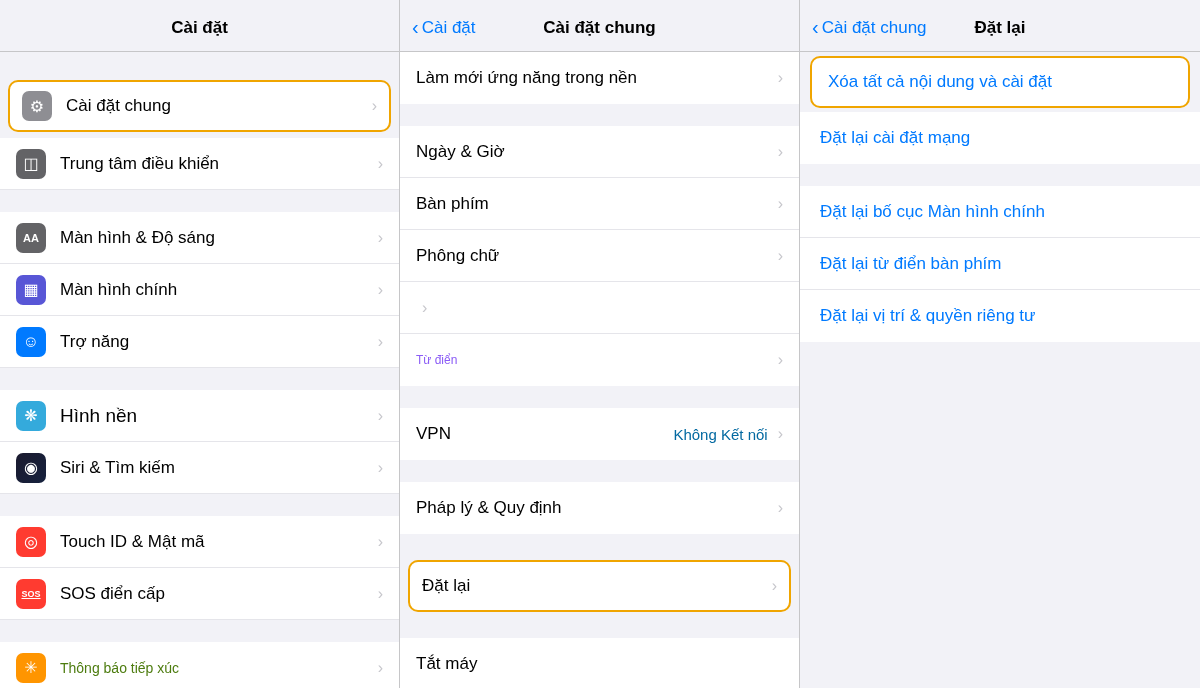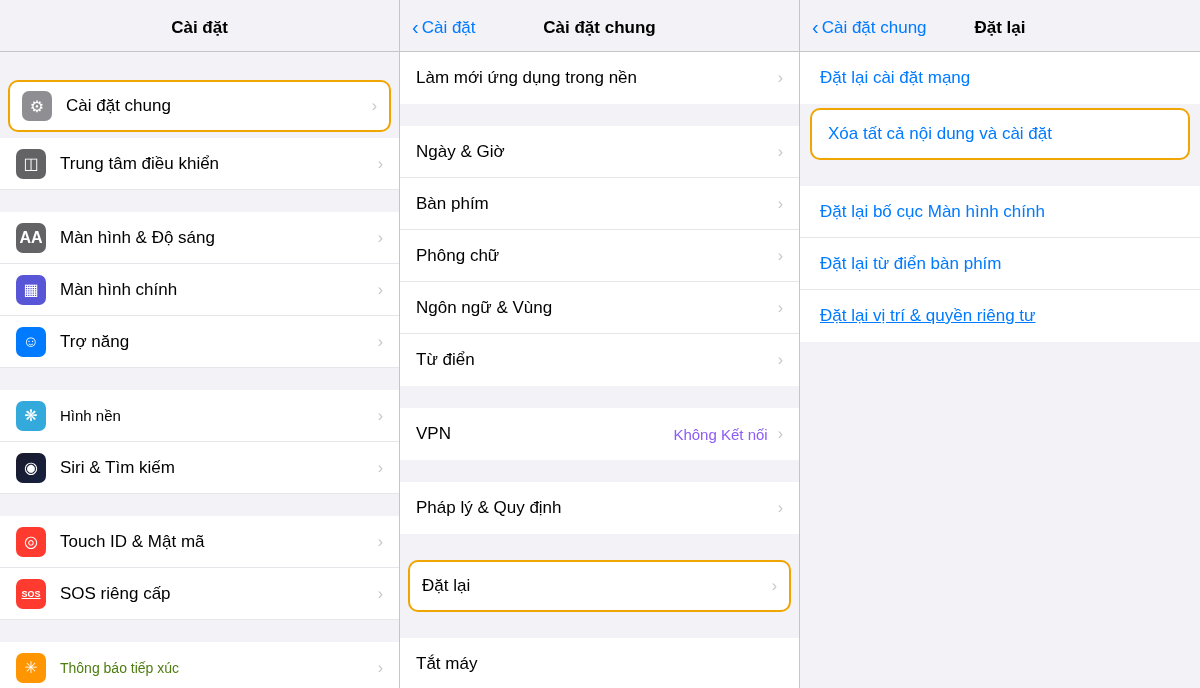--- a/index.html
+++ b/index.html
@@ -201,21 +201,21 @@
         <div class="list-item" style="border-bottom: 1px solid rgb(229, 229, 234); margin-left: 0px; margin-right: 0px;">
     <div class="icon-wrap" style="background:#636366;border-radius:7px;width:30px;height:30px;display:flex;align-items:center;justify-content:center;margin-right:14px;flex-shrink:0;">
       <span style="color:#fff;font-size:16px;font-weight:normal;font-family:-apple-system,sans-serif;">◫</span>
     </div>
     <span class="item-label" style="flex:1;font-size:17px;color:#000;">Trung tâm điều khiển</span>
     <span class="chevron-right" style="color:#c7c7cc;font-size:16px;">›</span>
   </div>
         <div class="section-gap"></div>
         <div class="list-item" style="border-bottom: 1px solid rgb(229, 229, 234); margin-left: 0px; margin-right: 0px;">
     <div class="icon-wrap" style="background:#636366;border-radius:7px;width:30px;height:30px;display:flex;align-items:center;justify-content:center;margin-right:14px;flex-shrink:0;">
-      <span style="color:#fff;font-size:16px;font-weight:bold;font-family:-apple-system,sans-serif;">AA</span>
+      <span style="color:#fff;font-size:11px;font-weight:bold;font-family:-apple-system,sans-serif;">AA</span>
     </div>
     <span class="item-label" style="flex:1;font-size:17px;color:#000;">Màn hình &amp; Độ sáng</span>
     <span class="chevron-right" style="color:#c7c7cc;font-size:16px;">›</span>
   </div>
         <div class="list-item" style="border-bottom: 1px solid rgb(229, 229, 234); margin-left: 0px; margin-right: 0px;">
     <div class="icon-wrap" style="background:#5856d6;border-radius:7px;width:30px;height:30px;display:flex;align-items:center;justify-content:center;margin-right:14px;flex-shrink:0;">
       <span style="color:#fff;font-size:16px;font-weight:normal;font-family:-apple-system,sans-serif;">▦</span>
     </div>
     <span class="item-label" style="flex:1;font-size:17px;color:#000;">Màn hình chính</span>
     <span class="chevron-right" style="color:#c7c7cc;font-size:16px;">›</span>
@@ -225,21 +225,21 @@
       <span style="color:#fff;font-size:16px;font-weight:normal;font-family:-apple-system,sans-serif;">☺</span>
     </div>
     <span class="item-label" style="flex:1;font-size:17px;color:#000;">Trợ năng</span>
     <span class="chevron-right" style="color:#c7c7cc;font-size:16px;">›</span>
   </div>
         <div class="section-gap"></div>
         <div class="list-item" style="border-bottom: 1px solid rgb(229, 229, 234); margin-left: 0px; margin-right: 0px;">
     <div class="icon-wrap" style="background:#34aadc;border-radius:7px;width:30px;height:30px;display:flex;align-items:center;justify-content:center;margin-right:14px;flex-shrink:0;">
       <span style="color:#fff;font-size:16px;font-weight:normal;font-family:-apple-system,sans-serif;">❋</span>
     </div>
-    <span class="item-label" style="flex:1;font-size:15px;color:#000;">Hình nền</span>
+    <span class="item-label" style="flex:1;font-size:19px;color:#000;">Hình nền</span>
     <span class="chevron-right" style="color:#c7c7cc;font-size:16px;">›</span>
   </div>
         <div class="list-item" style="border-bottom: 1px solid rgb(229, 229, 234); margin-left: 0px; margin-right: 0px;">
     <div class="icon-wrap" style="background:linear-gradient(135deg,#1a1a2e,#16213e);border-radius:7px;width:30px;height:30px;display:flex;align-items:center;justify-content:center;margin-right:14px;flex-shrink:0;">
       <span style="color:#fff;font-size:16px;font-weight:normal;font-family:-apple-system,sans-serif;">◉</span>
     </div>
     <span class="item-label" style="flex:1;font-size:17px;color:#000;">Siri &amp; Tìm kiếm</span>
     <span class="chevron-right" style="color:#c7c7cc;font-size:16px;">›</span>
   </div>
         <div class="section-gap"></div>
@@ -247,21 +247,21 @@
     <div class="icon-wrap" style="background:#ff3b30;border-radius:7px;width:30px;height:30px;display:flex;align-items:center;justify-content:center;margin-right:14px;flex-shrink:0;">
       <span style="color:#fff;font-size:16px;font-weight:normal;font-family:-apple-system,sans-serif;">◎</span>
     </div>
     <span class="item-label" style="flex:1;font-size:17px;color:#000;">Touch ID &amp; Mật mã</span>
     <span class="chevron-right" style="color:#c7c7cc;font-size:16px;">›</span>
   </div>
         <div class="list-item" style="border-bottom: 1px solid rgb(229, 229, 234); margin-left: 0px; margin-right: 0px;">
     <div class="icon-wrap" style="background:#ff3b30;border-radius:7px;width:30px;height:30px;display:flex;align-items:center;justify-content:center;margin-right:14px;flex-shrink:0;">
       <span style="color:#fff;font-size:9px;font-weight:bold;font-family:-apple-system,sans-serif;text-decoration:underline;">SOS</span>
     </div>
-    <span class="item-label" style="flex:1;font-size:17px;color:#000;">SOS riêng cấp</span>
+    <span class="item-label" style="flex:1;font-size:17px;color:#000;">SOS điển cấp</span>
     <span class="chevron-right" style="color:#c7c7cc;font-size:16px;">›</span>
   </div>
         <div class="section-gap"></div>
         <div class="list-item" style="border-bottom: 1px solid rgb(229, 229, 234); margin-left: 0px; margin-right: 0px;">
     <div class="icon-wrap" style="background:#ff9500;border-radius:7px;width:30px;height:30px;display:flex;align-items:center;justify-content:center;margin-right:14px;flex-shrink:0;">
       <span style="color:#fff;font-size:16px;font-weight:normal;font-family:-apple-system,sans-serif;">✳</span>
     </div>
     <span class="item-label" style="flex:1;font-size:14px;color:#4d7c0f;">Thông báo tiếp xúc</span>
     <span class="chevron-right" style="color:#c7c7cc;font-size:16px;">›</span>
   </div>
@@ -273,54 +273,53 @@
   <div class="panel-header">
     <div class="back-btn">
       <span class="chevron">‹</span>
       <span>Cài đặt</span>
     </div>
     <span class="title">Cài đặt chung</span>
   </div>
   <div class="panel-content">
     <div id="panel2-list">
         <div class="list-item" style="border-bottom: none;">
-      <span class="item-label" style="flex:1;font-size:17px;color:#000;">Làm mới ứng dụng trong nền</span>
+      <span class="item-label" style="flex:1;font-size:17px;color:#000;">Làm mới ứng năng trong nền</span>
 
       <span class="chevron-right" style="color:#c7c7cc;font-size:16px;">›</span>
     </div>
         <div class="section-gap"></div>
         <div class="list-item" style="border-bottom: 1px solid rgb(229, 229, 234);">
       <span class="item-label" style="flex:1;font-size:17px;color:#000;">Ngày &amp; Giờ</span>
 
       <span class="chevron-right" style="color:#c7c7cc;font-size:16px;">›</span>
     </div>
         <div class="list-item" style="border-bottom: 1px solid rgb(229, 229, 234);">
       <span class="item-label" style="flex:1;font-size:17px;color:#000;">Bàn phím</span>
 
       <span class="chevron-right" style="color:#c7c7cc;font-size:16px;">›</span>
     </div>
         <div class="list-item" style="border-bottom: 1px solid rgb(229, 229, 234);">
       <span class="item-label" style="flex:1;font-size:17px;color:#000;">Phông chữ</span>
 
       <span class="chevron-right" style="color:#c7c7cc;font-size:16px;">›</span>
     </div>
         <div class="list-item" style="border-bottom: 1px solid rgb(229, 229, 234);">
-      <span class="item-label" style="flex:1;font-size:17px;color:#000;">Ngôn ngữ &amp; Vùng</span>
-
-      <span class="chevron-right" style="color:#c7c7cc;font-size:16px;">›</span>
-    </div>
-        <div class="list-item" style="border-bottom: none;">
-      <span class="item-label" style="flex:1;font-size:17px;color:#000000;">Từ điển</span>
+
+      <span class="chevron-right" style="color:#c7c7cc;font-size:16px;">›</span>
+    </div>
+        <div class="list-item" style="border-bottom: none;">
+      <span class="item-label" style="flex:1;font-size:12px;color:#8b5cf6;">Từ điển</span>
 
       <span class="chevron-right" style="color:#c7c7cc;font-size:16px;">›</span>
     </div>
         <div class="section-gap"></div>
         <div class="list-item" style="border-bottom: none;">
       <span class="item-label" style="flex:1;font-size:17px;color:#000;">VPN</span>
-      <span class="item-value" style="font-size:15px;color:#8b5cf6;margin-right:4px;margin-left:20px;">Không Kết nối</span>
+      <span class="item-value" style="font-size:15px;color:#0369a1;margin-right:4px;margin-left:20px;">Không Kết nối</span>
       <span class="chevron-right" style="color:#c7c7cc;font-size:16px;">›</span>
     </div>
         <div class="section-gap"></div>
         <div class="list-item" style="border-bottom: none;">
       <span class="item-label" style="flex:1;font-size:17px;color:#000;">Pháp lý &amp; Quy định</span>
 
       <span class="chevron-right" style="color:#c7c7cc;font-size:16px;">›</span>
     </div>
         <div class="section-gap"></div>
         <div class="list-item p2-highlighted">
@@ -340,31 +339,31 @@
 <div class="panel panel-3">
   <div class="panel-header">
     <div class="back-btn">
       <span class="chevron">‹</span>
       <span>Cài đặt chung</span>
     </div>
     <span class="title">Đặt lại</span>
   </div>
   <div class="panel-content">
     <div id="panel3-list">
+        <div class="p3-item highlighted-p3">
+      <span class="p3-label" style="font-size:17px;color:#007aff;">Xóa tất cả nội dung và cài đặt</span>
+    </div>
         <div class="p3-item" style="border-bottom: none;">
       <span class="p3-label" style="font-size:17px;color:#007aff;">Đặt lại cài đặt mạng</span>
-    </div>
-        <div class="p3-item highlighted-p3">
-      <span class="p3-label" style="font-size:17px;color:#007aff;">Xóa tất cả nội dung và cài đặt</span>
     </div>
         <div class="section-gap-p3"></div>
         <div class="p3-item" style="border-bottom: 1px solid rgb(229, 229, 234);">
       <span class="p3-label" style="font-size:17px;color:#007aff;">Đặt lại bố cục Màn hình chính</span>
     </div>
         <div class="p3-item" style="border-bottom: 1px solid rgb(229, 229, 234);">
       <span class="p3-label" style="font-size:17px;color:#007aff;">Đặt lại từ điển bàn phím</span>
     </div>
         <div class="p3-item" style="border-bottom: none;">
-      <span class="p3-label" style="font-size:17px;color:#007aff;text-decoration:underline;">Đặt lại vị trí &amp; quyền riêng tư</span>
+      <span class="p3-label" style="font-size:17px;color:#007aff;">Đặt lại vị trí &amp; quyền riêng tư</span>
     </div>
       </div>
   </div>
 </div>
 
 </body></html>

